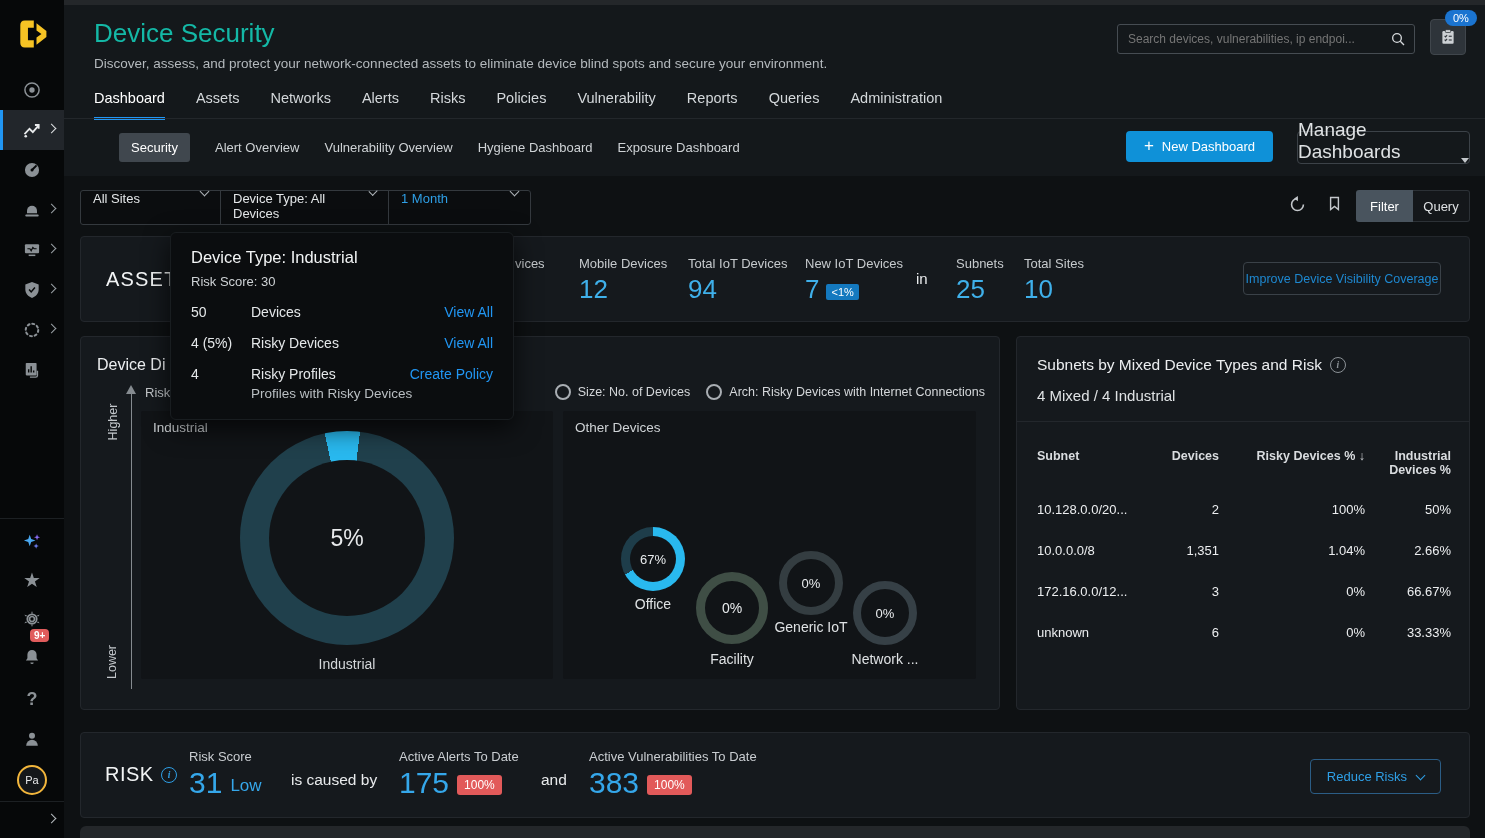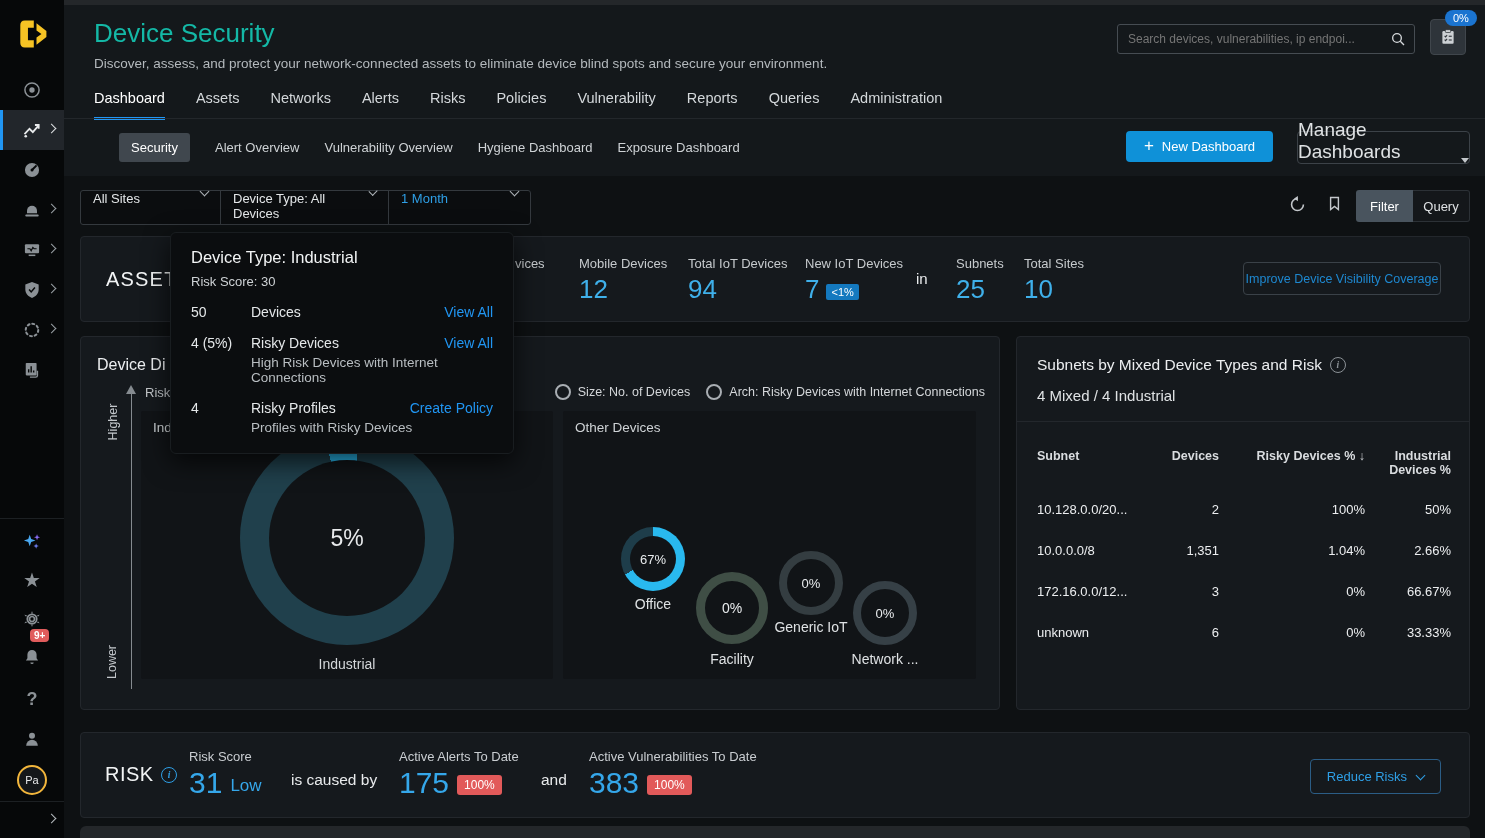--- a/index.html
+++ b/index.html
@@ -554,24 +554,20 @@
         <span class="tt-val">50</span>
         <span class="tt-lab">Devices</span>
         <span class="tt-act">View All</span>
       </div>
 
       <div class="tt-row">
         <span class="tt-val">4 (5%)</span>
         <span class="tt-lab">Risky Devices</span>
         <span class="tt-act">View All</span>
       </div>
-      <div class="tt-subrow">
-        <span></span>
-        <span>High Risk Devices with Internet Connections</span>
-      </div>
 
       <div class="tt-row">
         <span class="tt-val">4</span>
         <span class="tt-lab">Risky Profiles</span>
         <span class="tt-act">Create Policy</span>
       </div>
       <div class="tt-subrow">
         <span></span>
         <span>Profiles with Risky Devices</span>
       </div>

